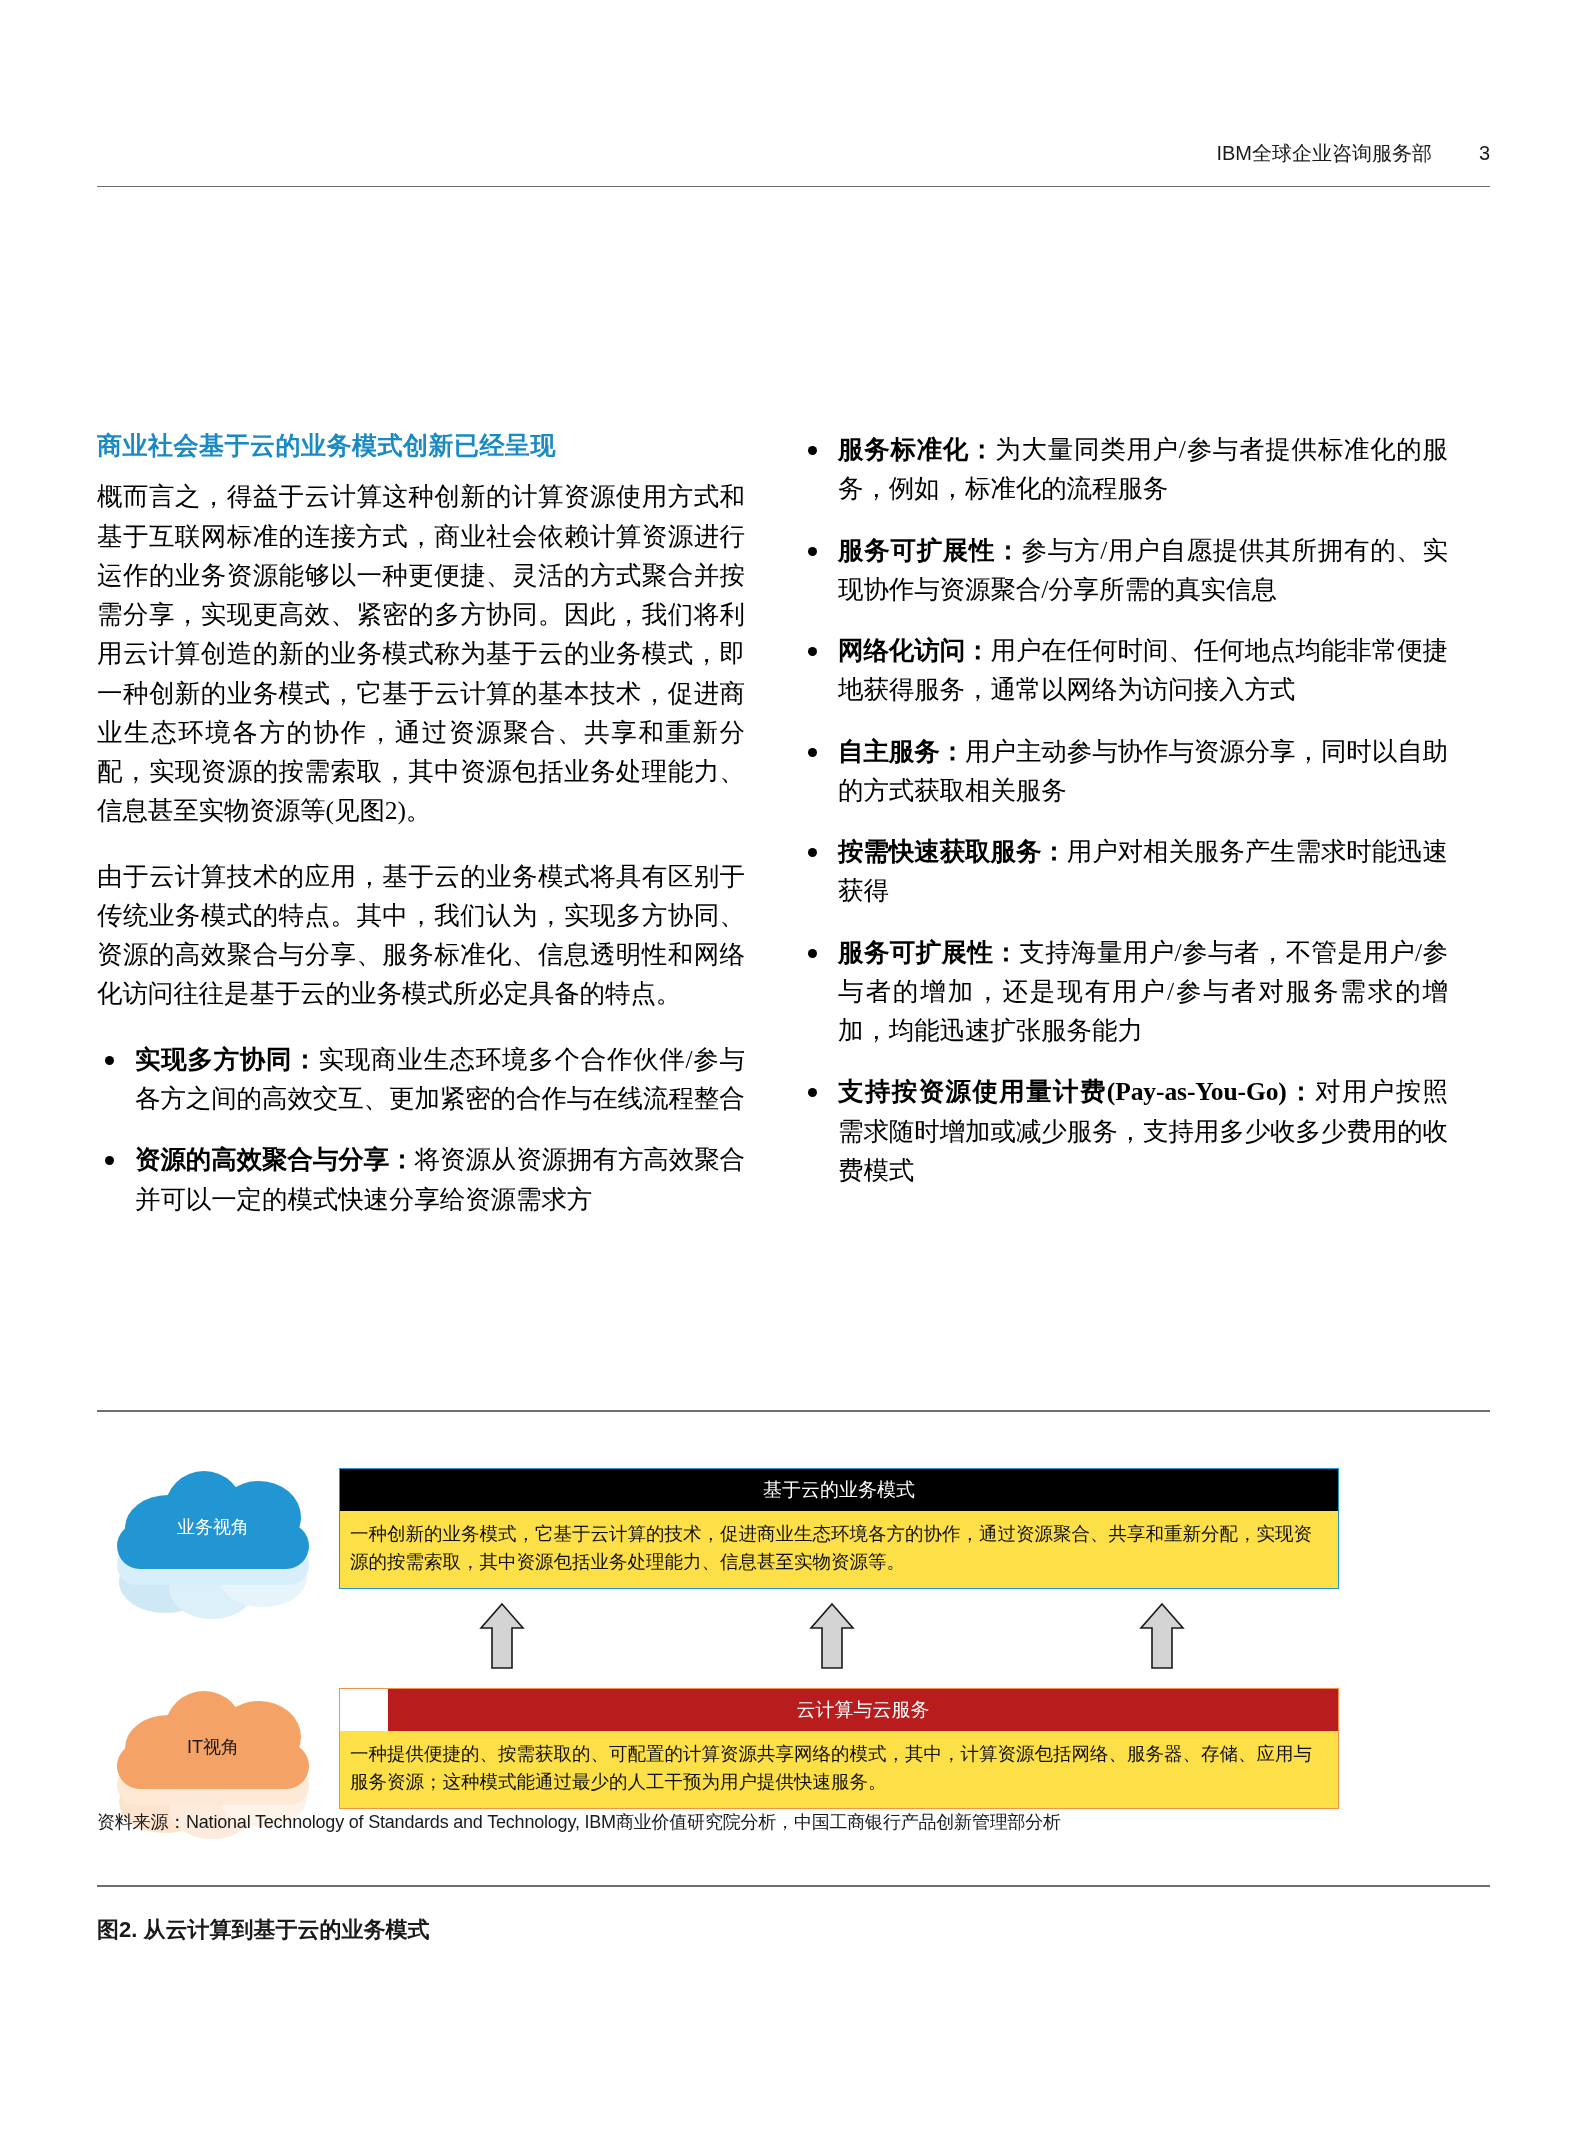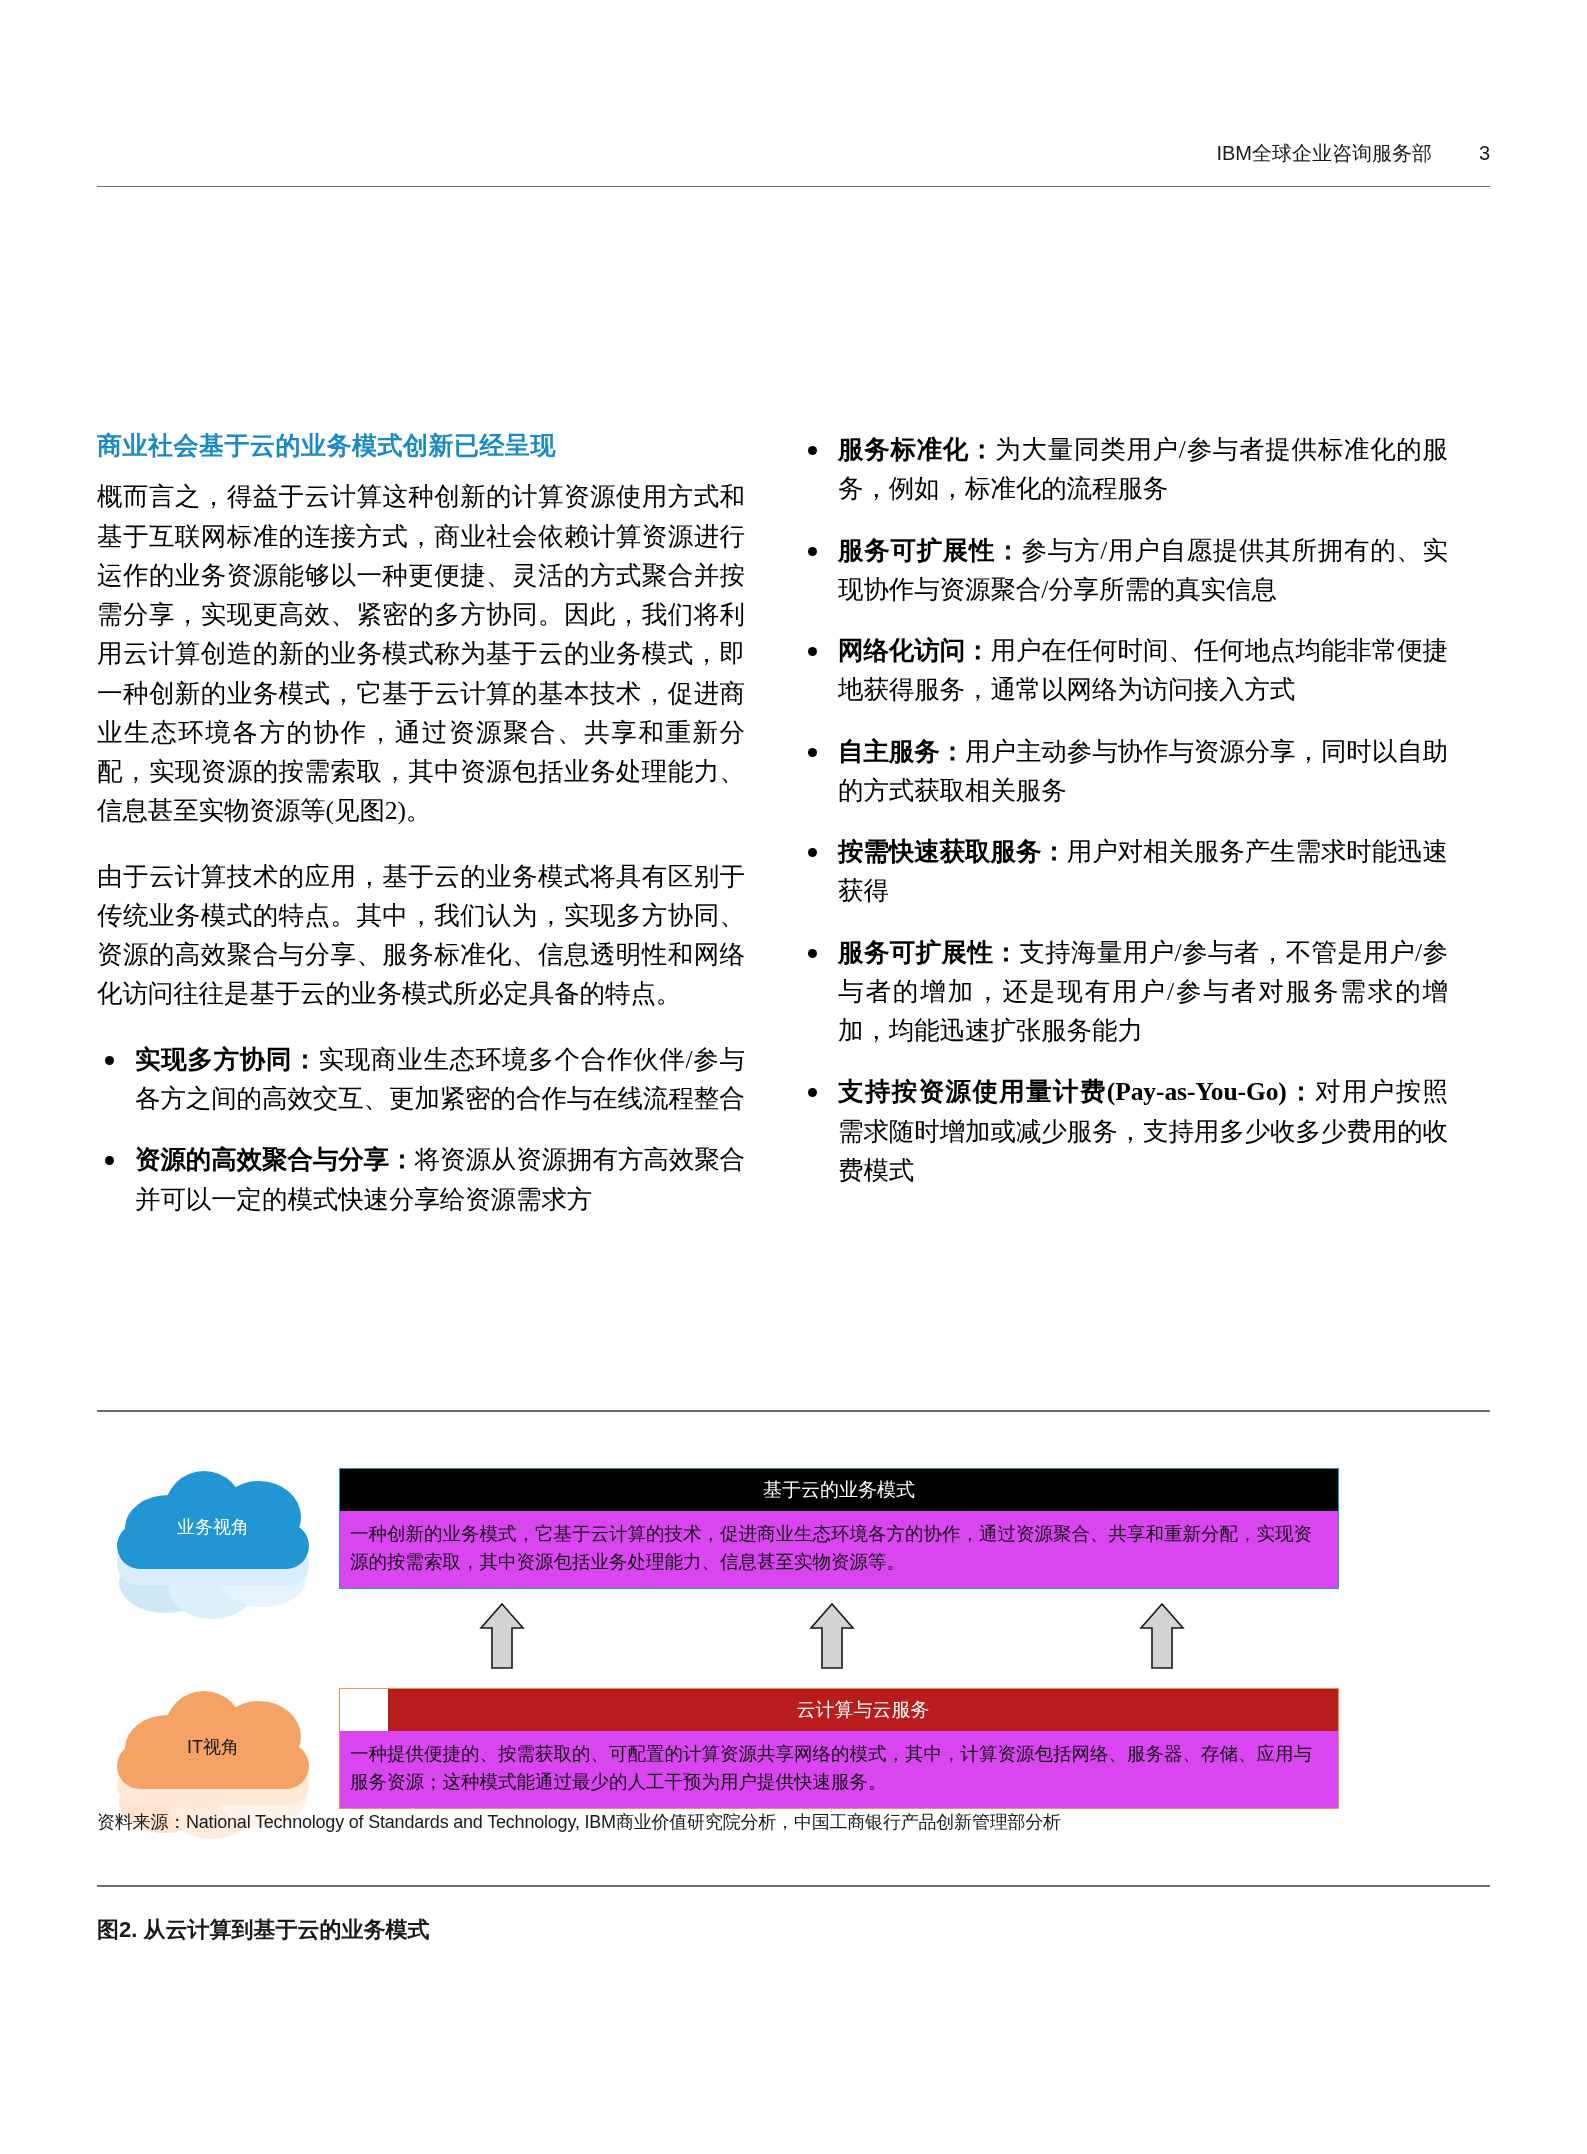--- a/index.html
+++ b/index.html
@@ -179,21 +179,21 @@
     text-align: center;
     padding: 10px 0 9px 0;
     line-height: 1.2;
   }
   .panel-body {
     font-family: "Liberation Sans", "DejaVu Sans", sans-serif;
     font-size: 18.5px;
     line-height: 1.52;
     color: #111111;
     padding: 9px 10px 12px 10px;
-    background: #d946ef;
+    background: #fde047;
   }
   .panel-biz { top: 58px; border: 1px solid #2196d3; }
   .panel-biz .panel-head { background: #000000; }
   .panel-it  { top: 278px; border: 1px solid #f0924a; }
   .panel-it  .panel-head { background: #b91c1c; margin-left: 48px; }
 
   .arrows {
     position: absolute;
     left: 242px;
     top: 192px;

